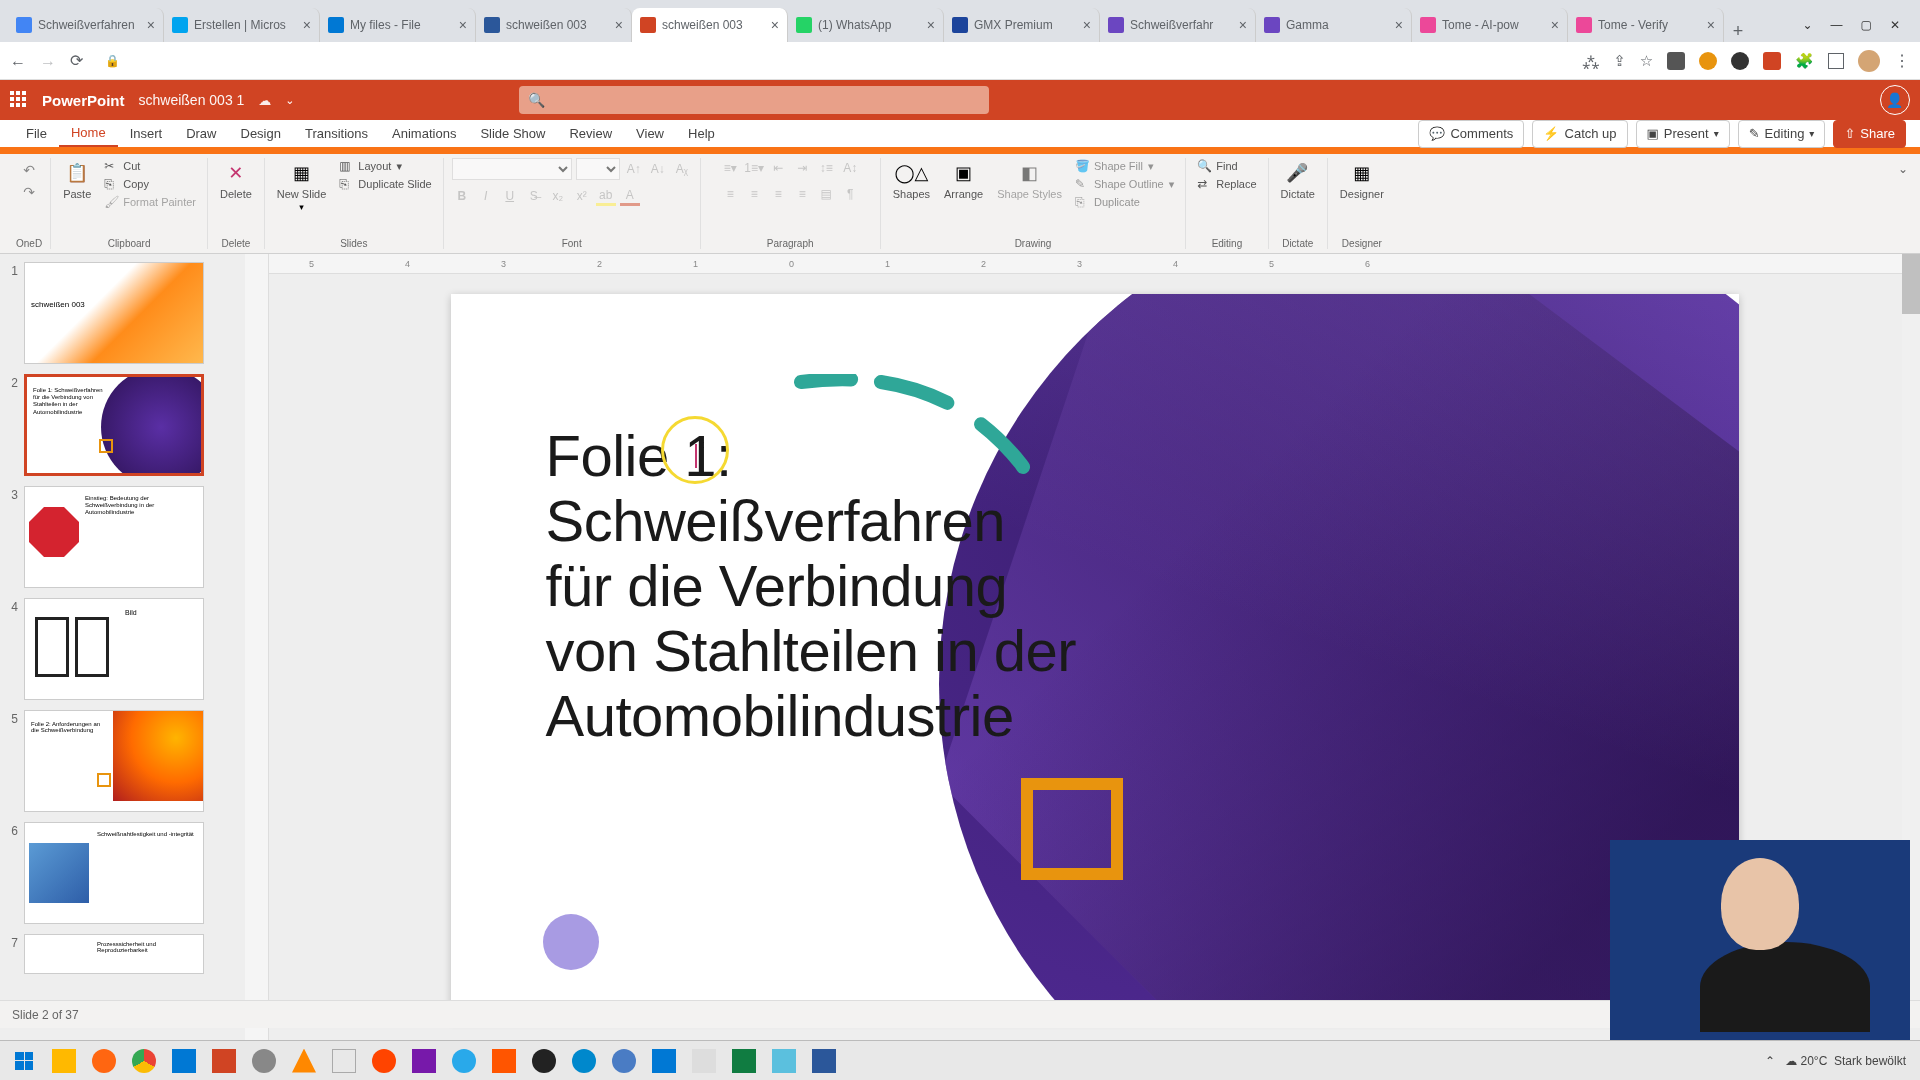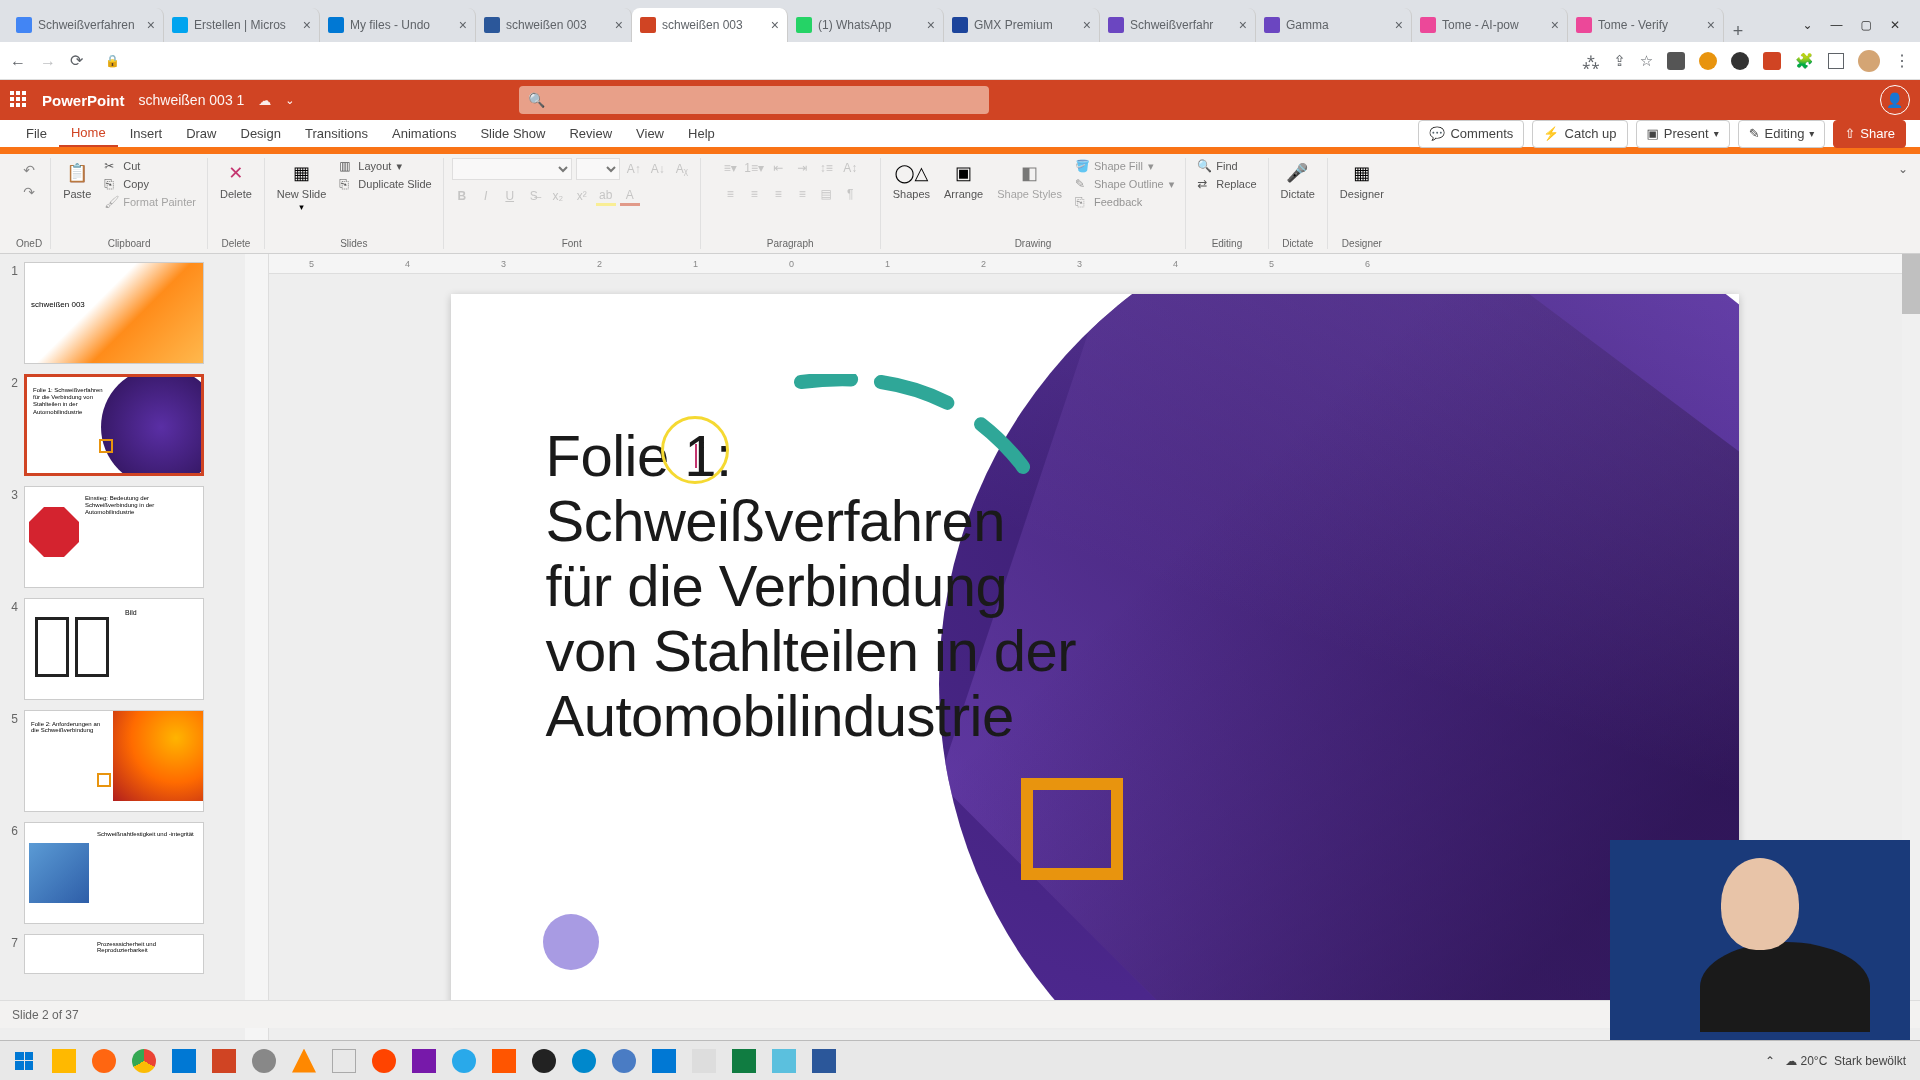--- a/index.html
+++ b/index.html
@@ -111,21 +111,21 @@
       <span class="tab-title">Schweißverfahren</span>
       <span class="tab-close">×</span>
     </div>
   <div class="tab inactive">
       <span class="favicon" style="background:#00a4ef"></span>
       <span class="tab-title">Erstellen | Micros</span>
       <span class="tab-close">×</span>
     </div>
   <div class="tab inactive">
       <span class="favicon" style="background:#0078d4"></span>
-      <span class="tab-title">My files - Undo</span>
+      <span class="tab-title">My files - File</span>
       <span class="tab-close">×</span>
     </div>
   <div class="tab inactive">
       <span class="favicon" style="background:#2b579a"></span>
       <span class="tab-title">schweißen 003</span>
       <span class="tab-close">×</span>
     </div>
   <div class="tab">
       <span class="favicon" style="background:#d04423"></span>
       <span class="tab-title">schweißen 003</span>
@@ -372,21 +372,21 @@
         </div>
       <div class="big-btn" style="opacity:.5">
           <span class="icon">◧</span>
           <span class="lbl">Shape Styles</span>
         </div>
       <div class="small-btns" style="opacity:.6">
         <div class="small-btn"><span class="icon">🪣</span><span>Shape Fill</span> ▾</div>
         <div class="small-btn"><span class="icon">✎</span><span>Shape Outline</span> ▾</div>
         <div class="small-btn">
             <span class="icon">⎘</span>
-            <span>Feedback</span>
+            <span>Duplicate</span>
           </div>
       </div>
     </div>
     <div class="grp-label">Drawing</div>
   </div>
   <div class="rgroup">
     <div class="grp-content">
       <div class="small-btns">
         <div class="small-btn">
             <span class="icon">🔍</span>

